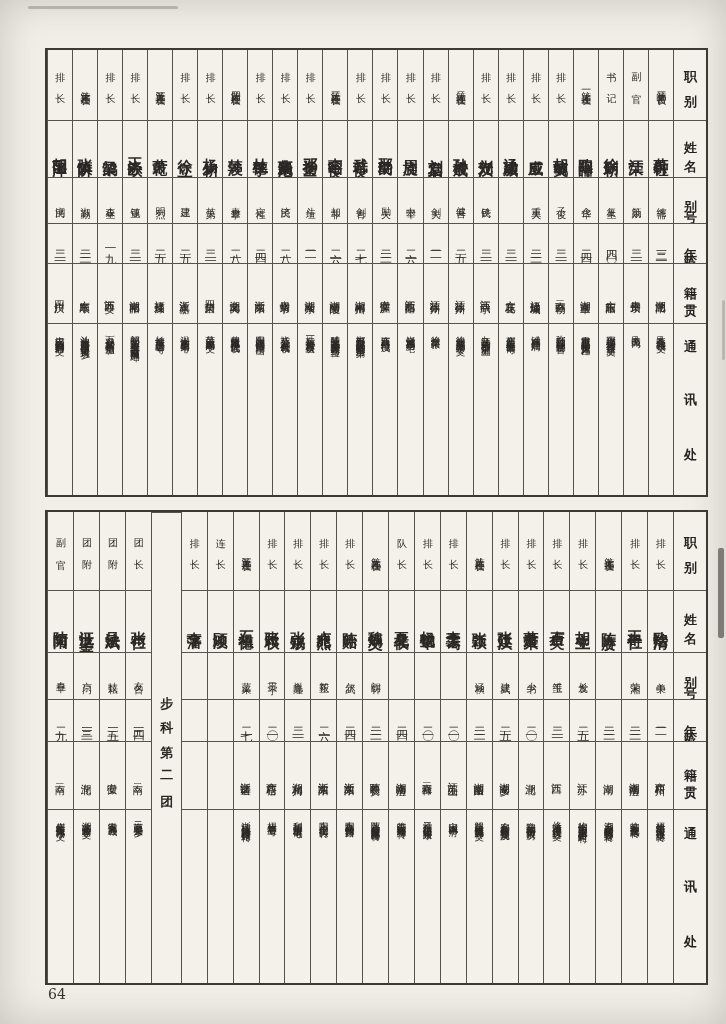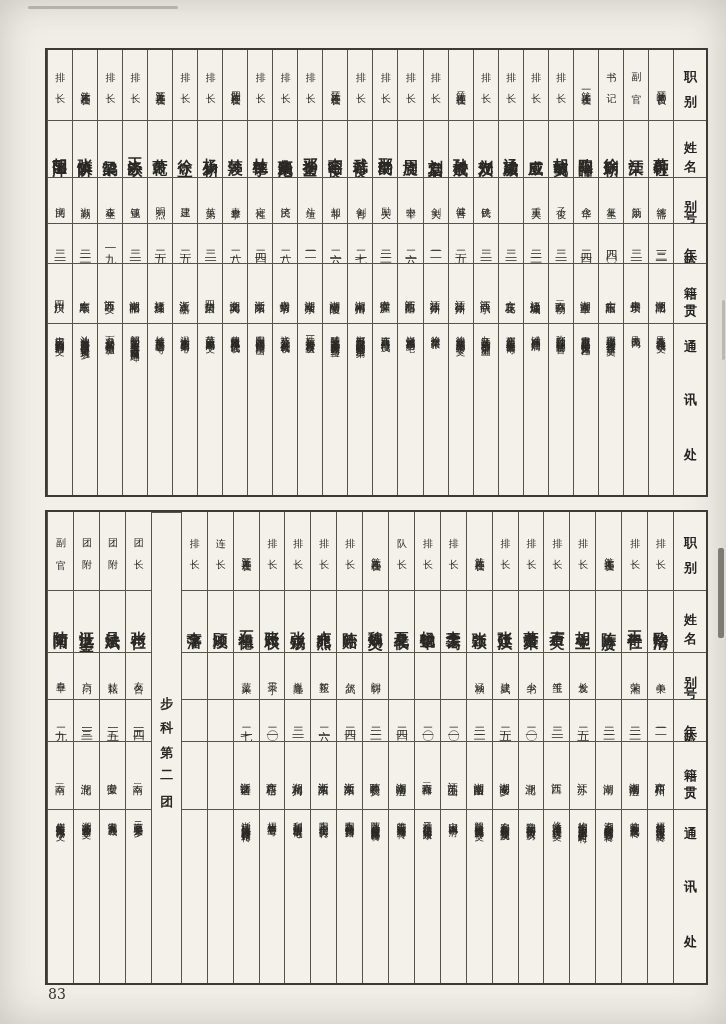--- a/index.html
+++ b/index.html
@@ -1129,14 +1129,14 @@
         </div>
     <div class="cell origin">
           <span class="vt">云南</span>
         </div>
     <div class="cell addr">
           <span class="vt">广州桥商街九号楼下交</span>
         </div>
   </div>
 </div>
 
-  <div class="page-number">83</div>
+  <div class="page-number">64</div>
 </div>
 
 </body></html>

